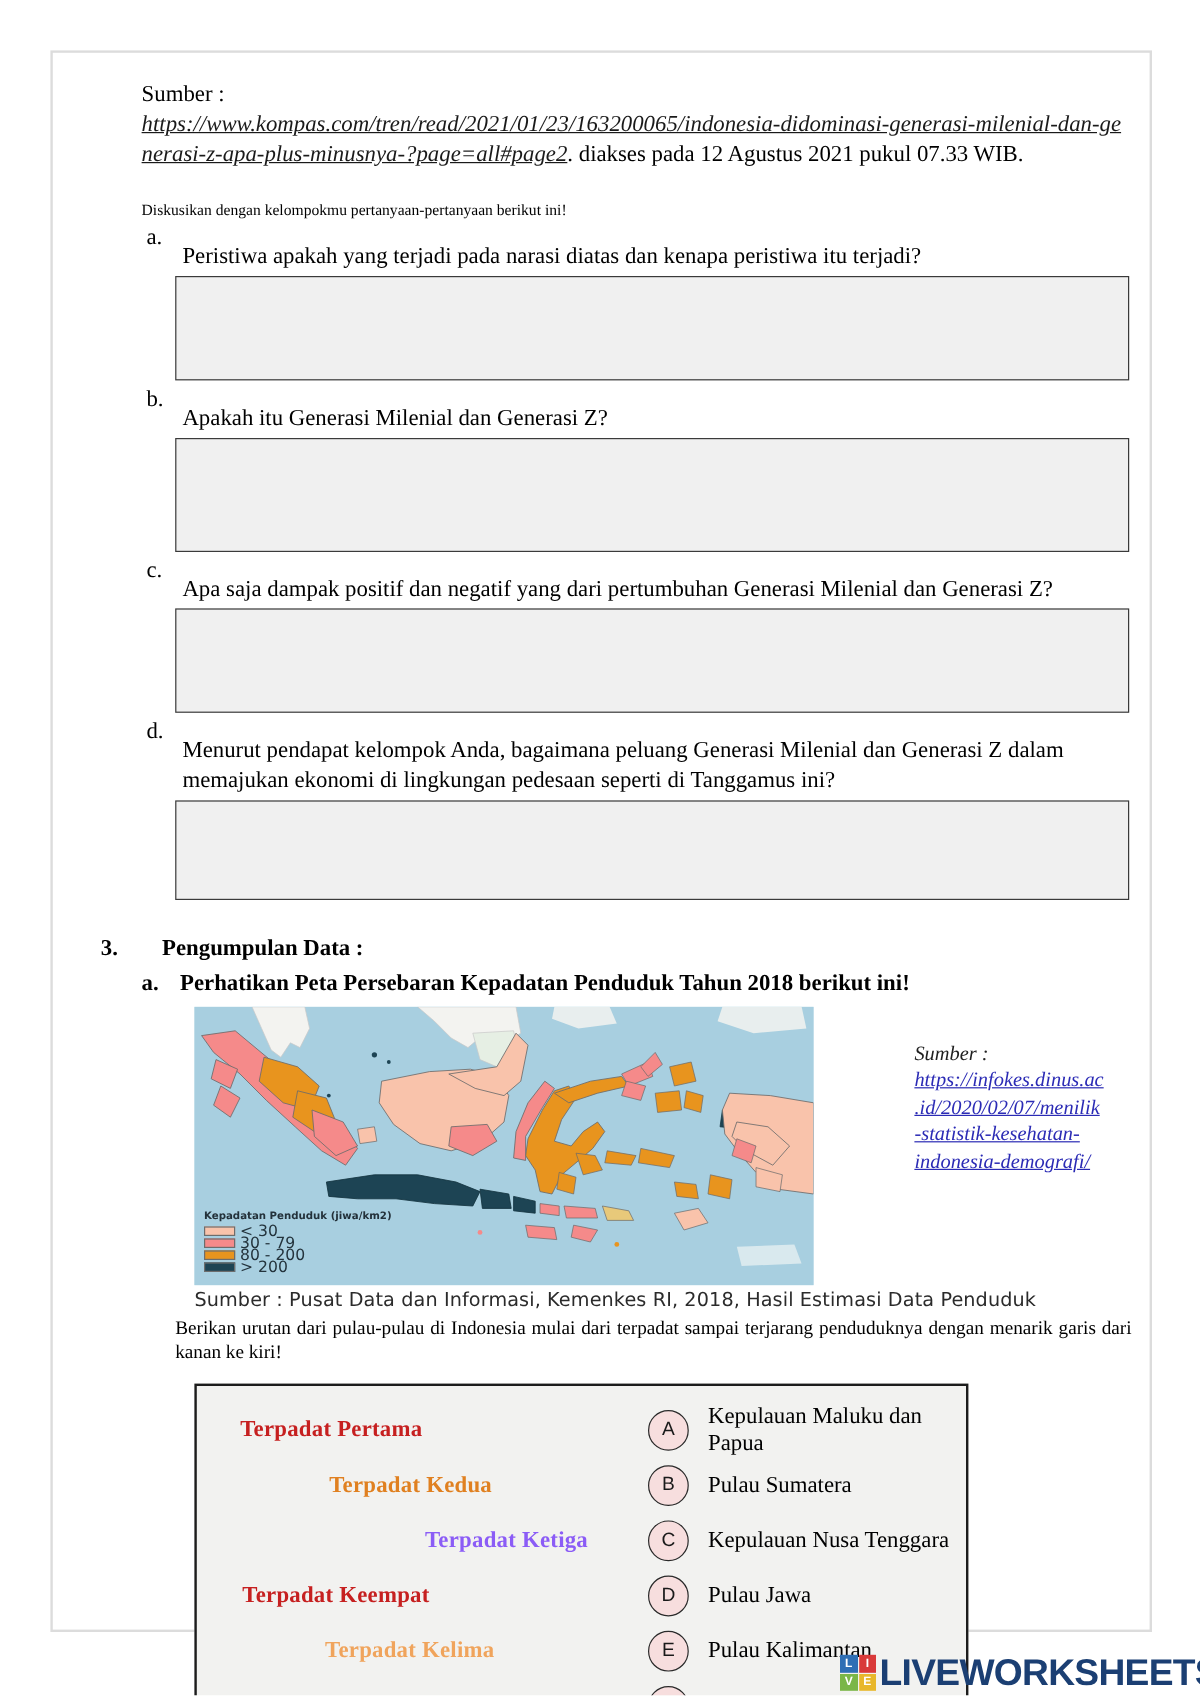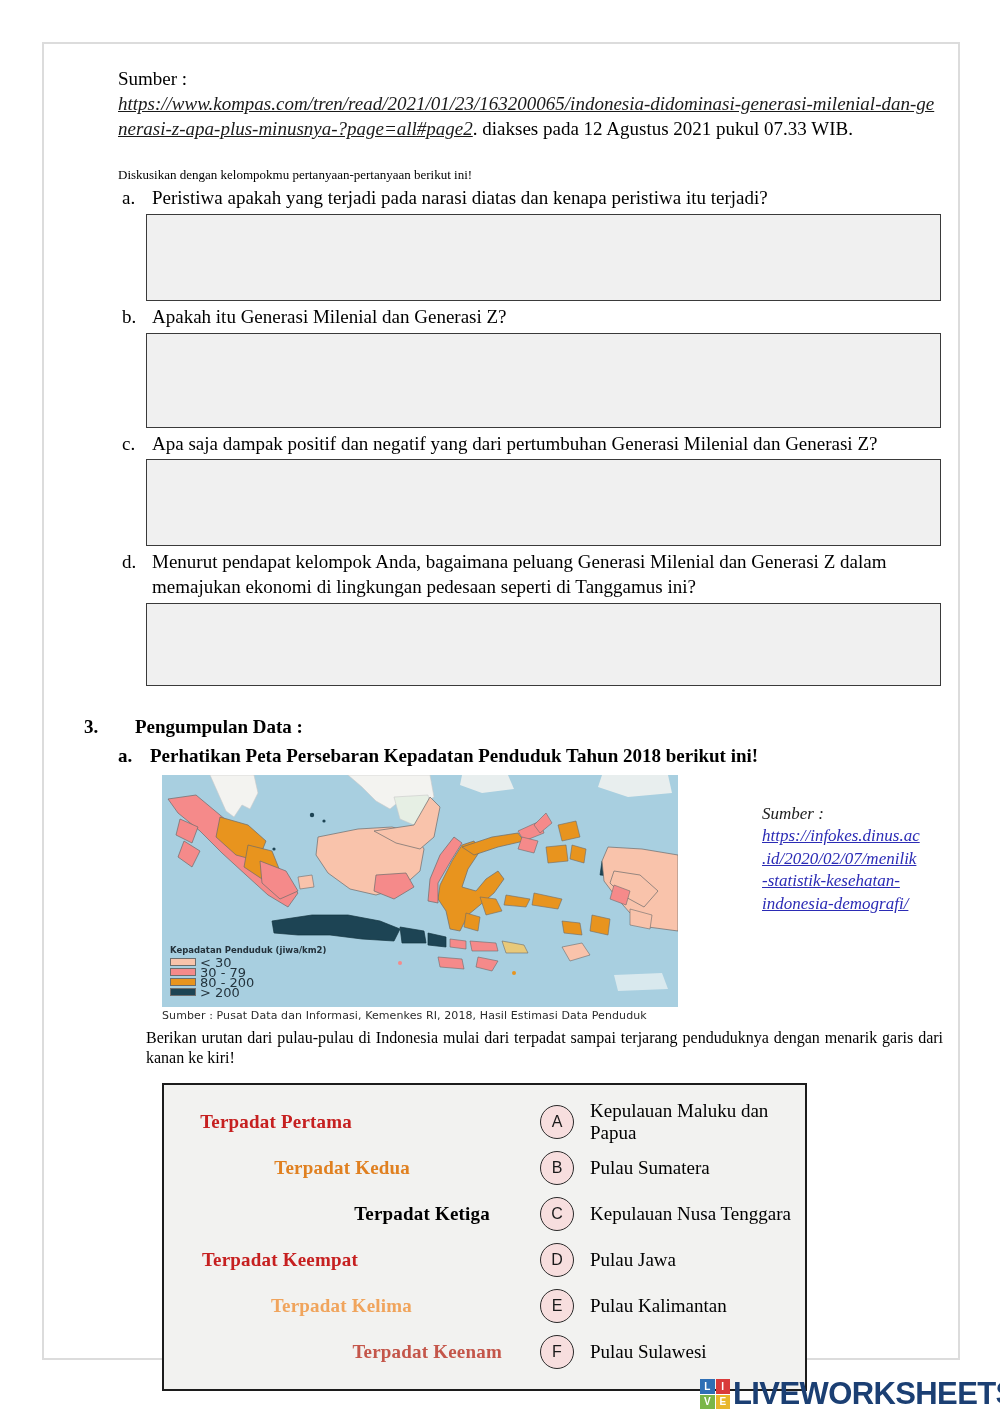--- a/index.html
+++ b/index.html
@@ -57,21 +57,21 @@
     display: flex;
     align-items: flex-start;
     font-size: 19px;
     line-height: 1.3;
   }
   .q-marker {
     width: 34px;
     flex: 0 0 34px;
     padding-left: 4px;
   }
-  .q-text { flex: 1 1 auto; }
+  .q-text { flex: 1 1 auto; margin-top: 16px; }
 
   .answer-box {
     margin-left: 28px;
     margin-top: 3px;
     margin-bottom: 4px;
     width: 795px;
     background: #f0f0f0;
     border: 1px solid #3a3a3a;
   }
   .ab-90 { height: 87px; }
@@ -117,21 +117,21 @@
     position: relative;
     width: 516px;
     height: 232px;
     background: #a8cfe0;
     overflow: hidden;
     border: 0;
   }
   .map-caption {
     margin-top: 2px;
     font-family: "DejaVu Sans", sans-serif;
-    font-size: 11px;
+    font-size: 16px;
     color: #2b2b2b;
     letter-spacing: .1px;
   }
   .map-source {
     position: absolute;
     left: 600px;
     top: 28px;
     width: 190px;
     font-size: 17px;
     line-height: 1.33;
@@ -430,21 +430,21 @@
 
           <div class="match-row">
             <div class="match-left" style="color:#e08020; padding-right:124px;">Terpadat Kedua</div>
             <div class="match-circle">
               <span class="circle">B</span>
             </div>
             <div class="match-right">Pulau Sumatera</div>
           </div>
 
           <div class="match-row">
-            <div class="match-left" style="color:#000000; padding-right:44px;padding-left:43px;">Terpadat Ketiga</div>
+            <div class="match-left" style="color:#8b5cf6; padding-right:44px;padding-left:43px;">Terpadat Ketiga</div>
             <div class="match-circle">
               <span class="circle">C</span>
             </div>
             <div class="match-right">Kepulauan Nusa Tenggara</div>
           </div>
 
           <div class="match-row">
             <div class="match-left" style="color:#c62020; padding-right:176px;">Terpadat Keempat</div>
             <div class="match-circle">
               <span class="circle">D</span>

